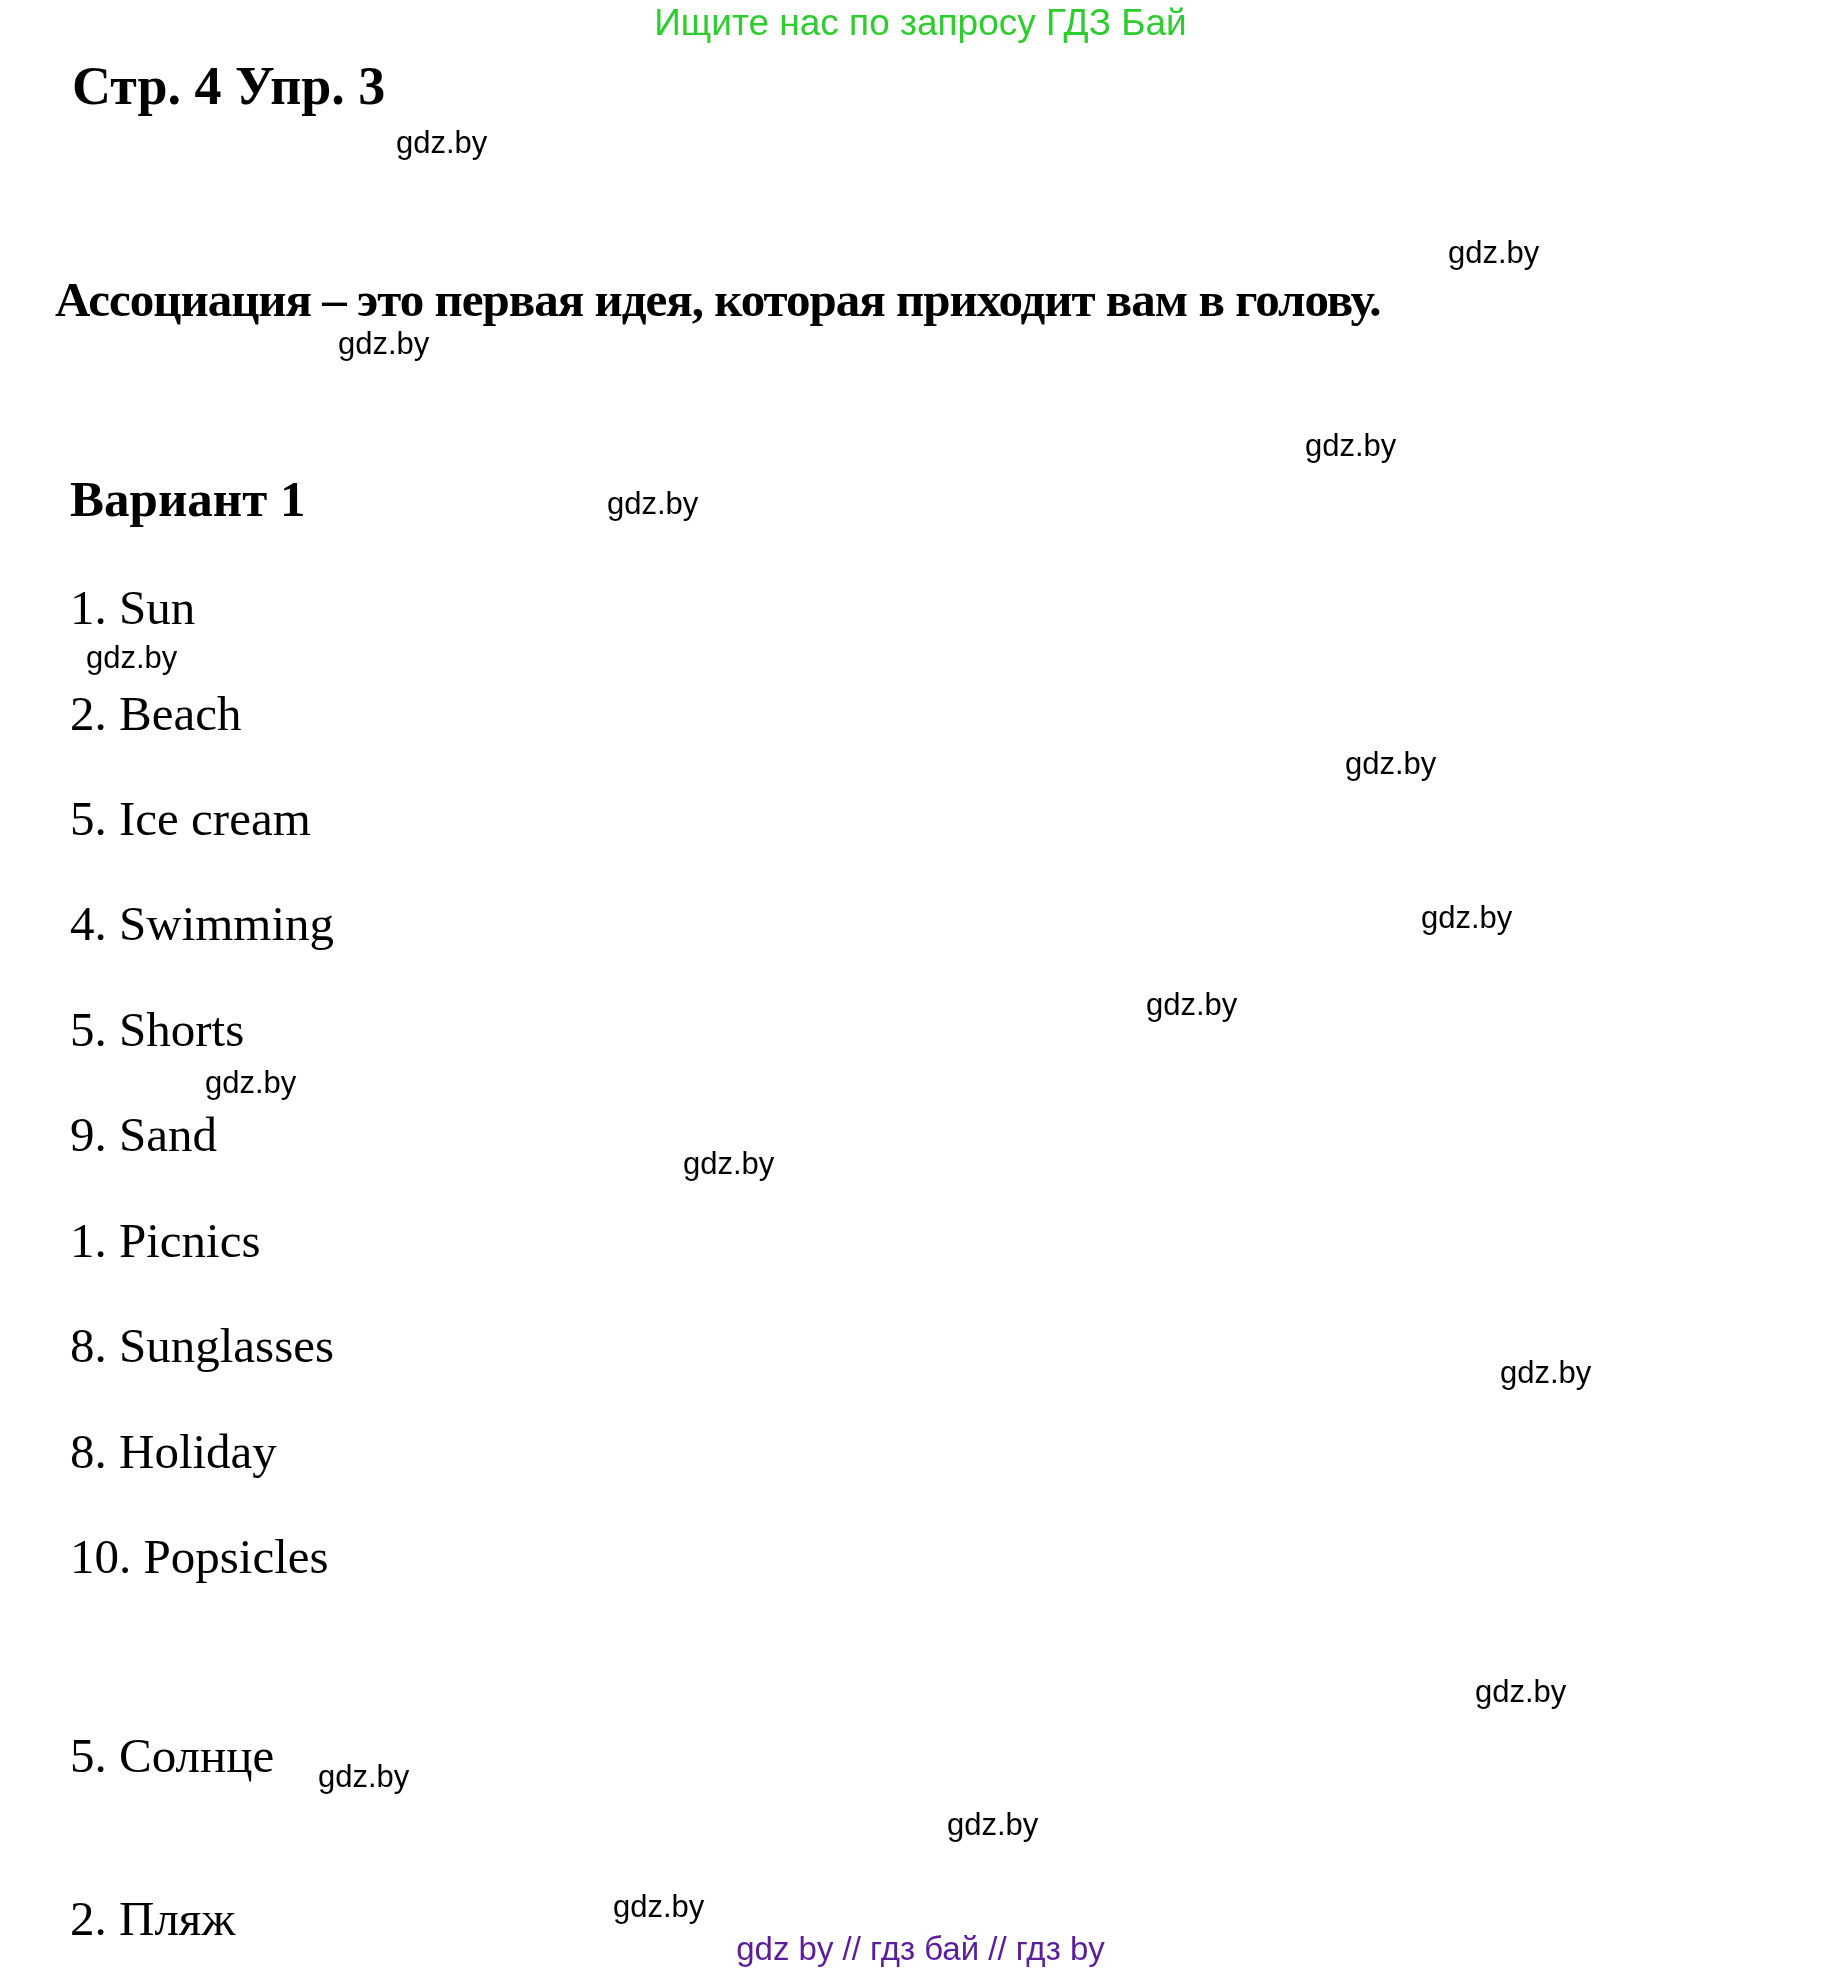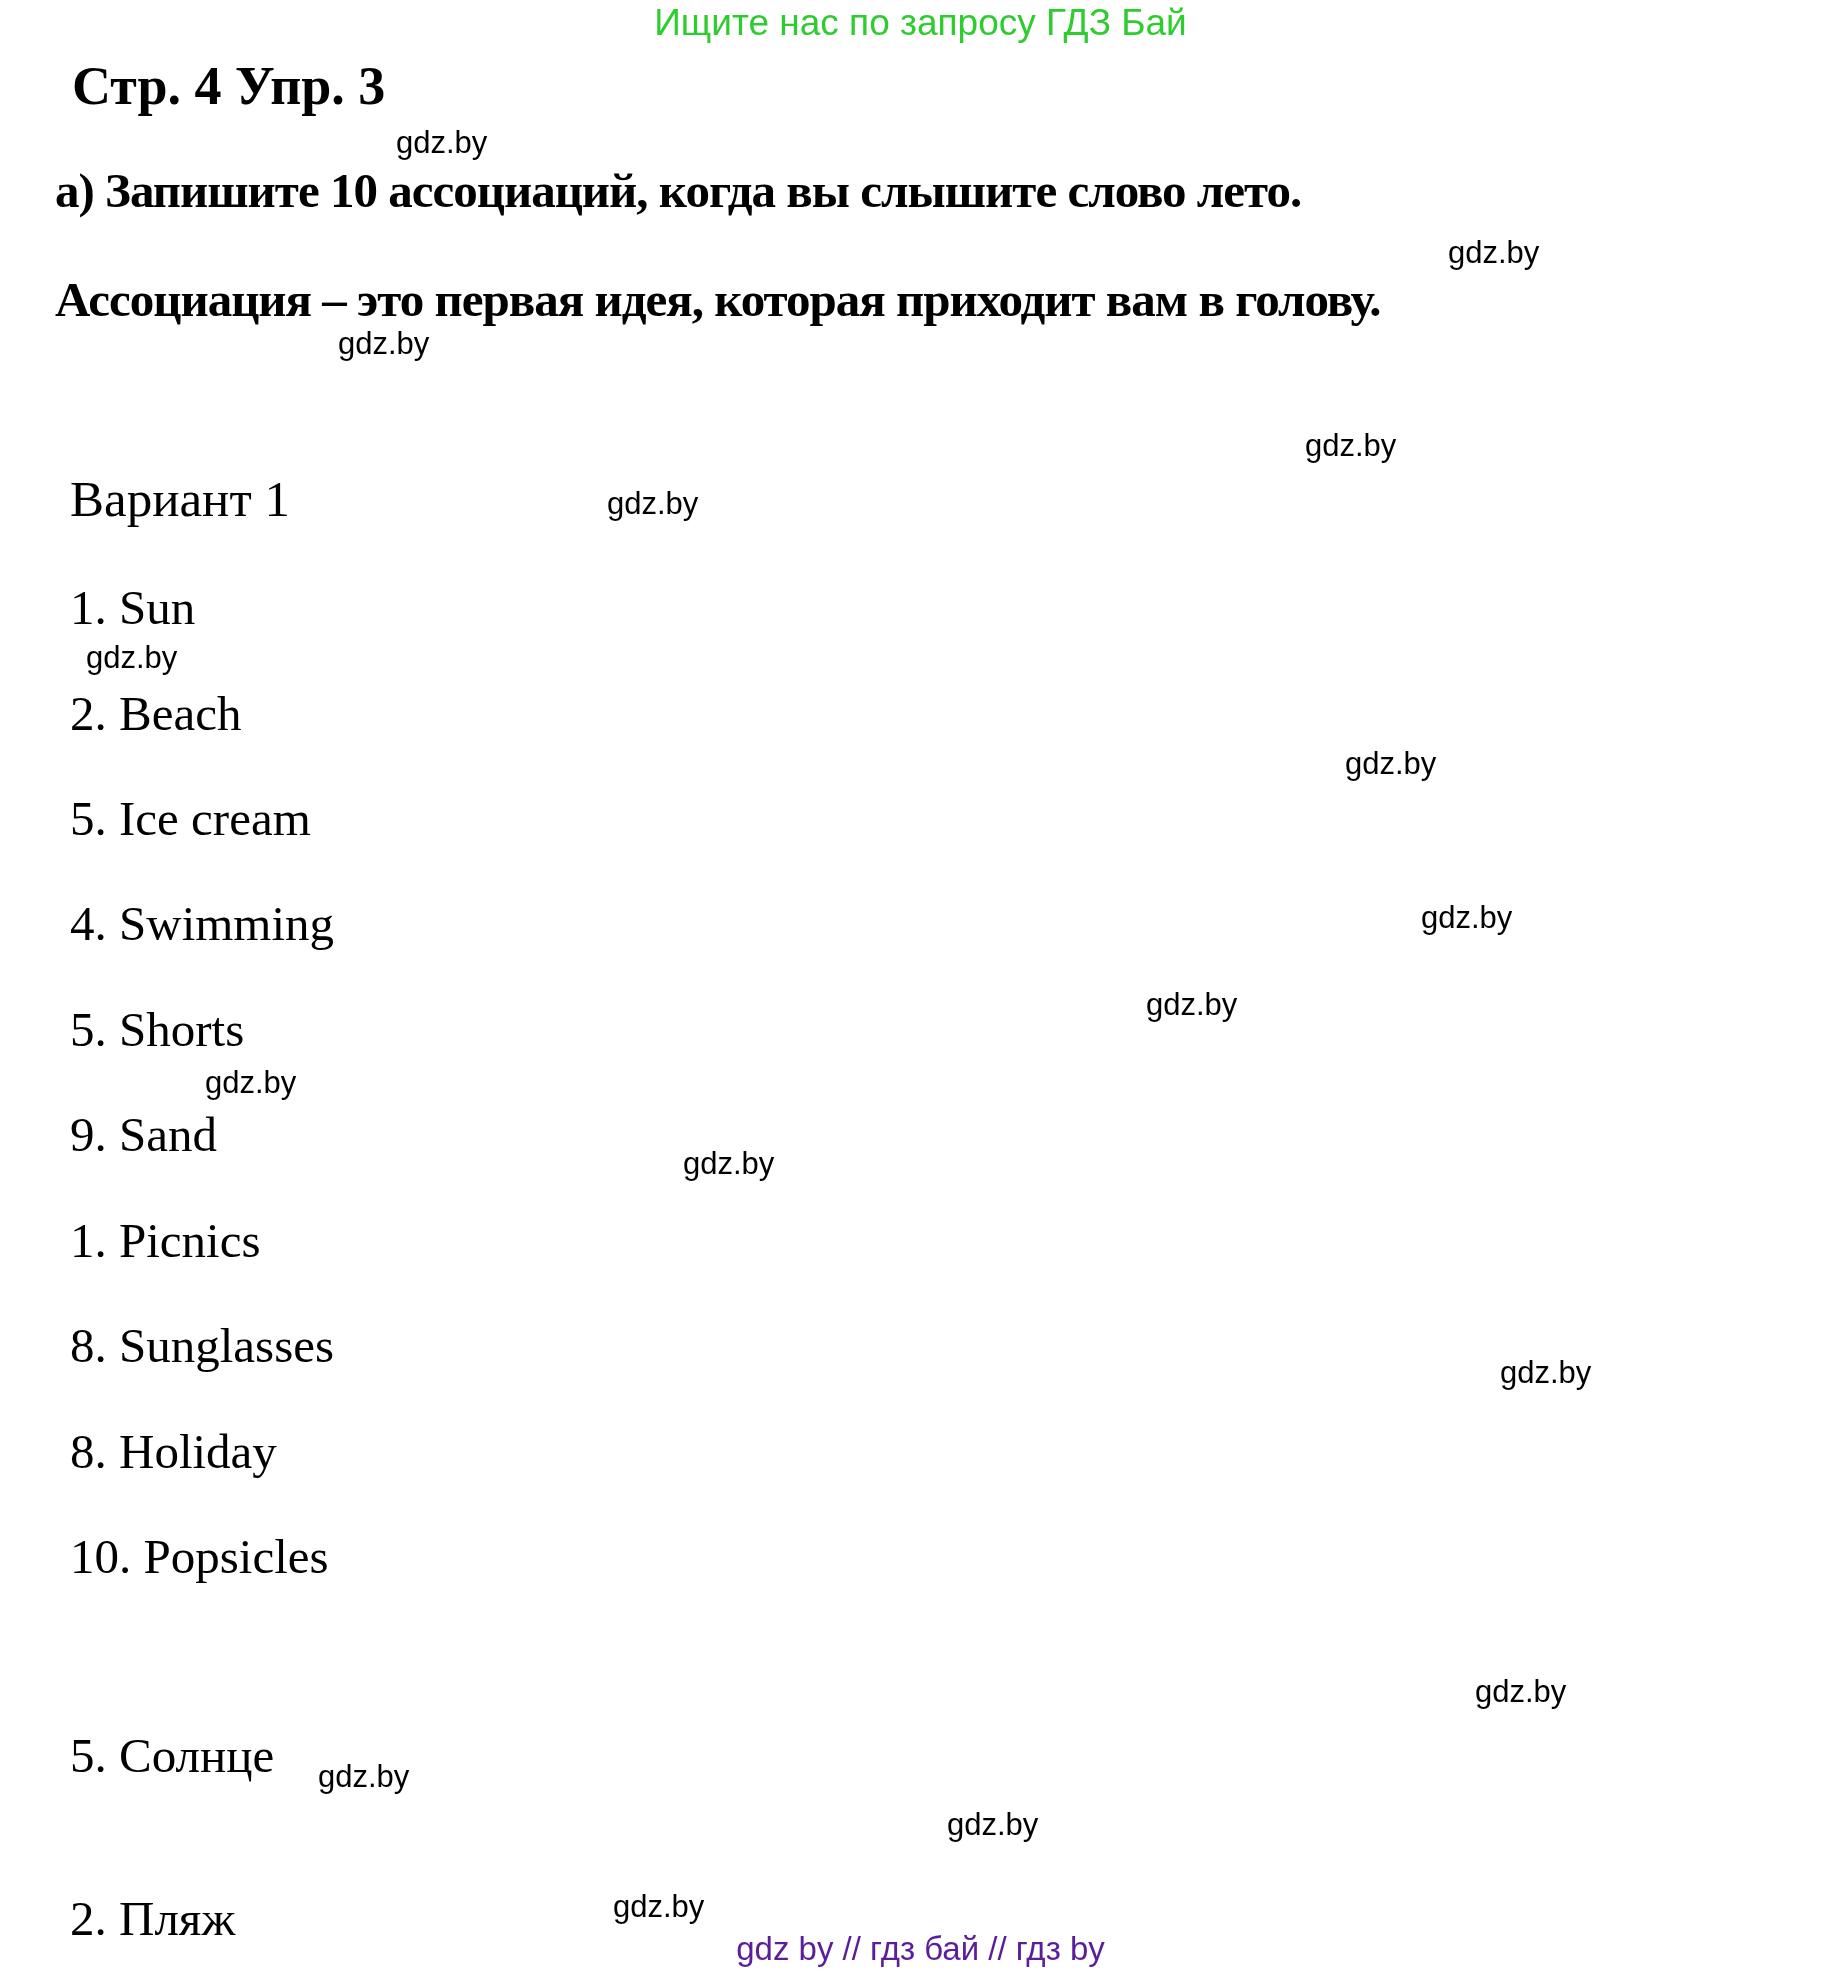--- a/index.html
+++ b/index.html
@@ -27,21 +27,21 @@
   }
   .task-line {
     left: 55px;
     font-size: 49px; font-weight: bold;
     letter-spacing: -1px;
   }
   .task-line.l1 { top: 162px; }
   .task-line.l2 { top: 271px; }
   .variant {
     left: 70px; top: 470px;
-    font-size: 51px; font-weight: normal;
+    font-size: 51px; font-weight: bold;
   }
   .list-item {
     left: 70px;
     font-size: 49px;
     line-height: 1.1;
   }
   .watermark {
     font-family: "Liberation Sans", sans-serif;
     font-size: 31px;
     color: #000000;
@@ -56,21 +56,20 @@
 </style>
 </head>
 <body>
 
 <div class="page">
 
   <div class="abs banner">Ищите нас по запросу ГДЗ Бай</div>
 
   <div class="abs heading">Стр. 4 Упр. 3</div>
 
-  <div class="abs task-line l1">а) Запишите 10 ассоциаций, когда вы слышите слово лето.</div>
   <div class="abs task-line l2">Ассоциация – это первая идея, которая приходит вам в голову.</div>
 
   <div class="abs variant">Вариант 1</div>
 
   <div class="abs list-item" style="top:581px">1. Sun</div>
   <div class="abs list-item" style="top:687px">2. Beach</div>
   <div class="abs list-item" style="top:792px">5. Ice cream</div>
   <div class="abs list-item" style="top:897px">4. Swimming</div>
   <div class="abs list-item" style="top:1003px">5. Shorts</div>
   <div class="abs list-item" style="top:1108px">9. Sand</div>

